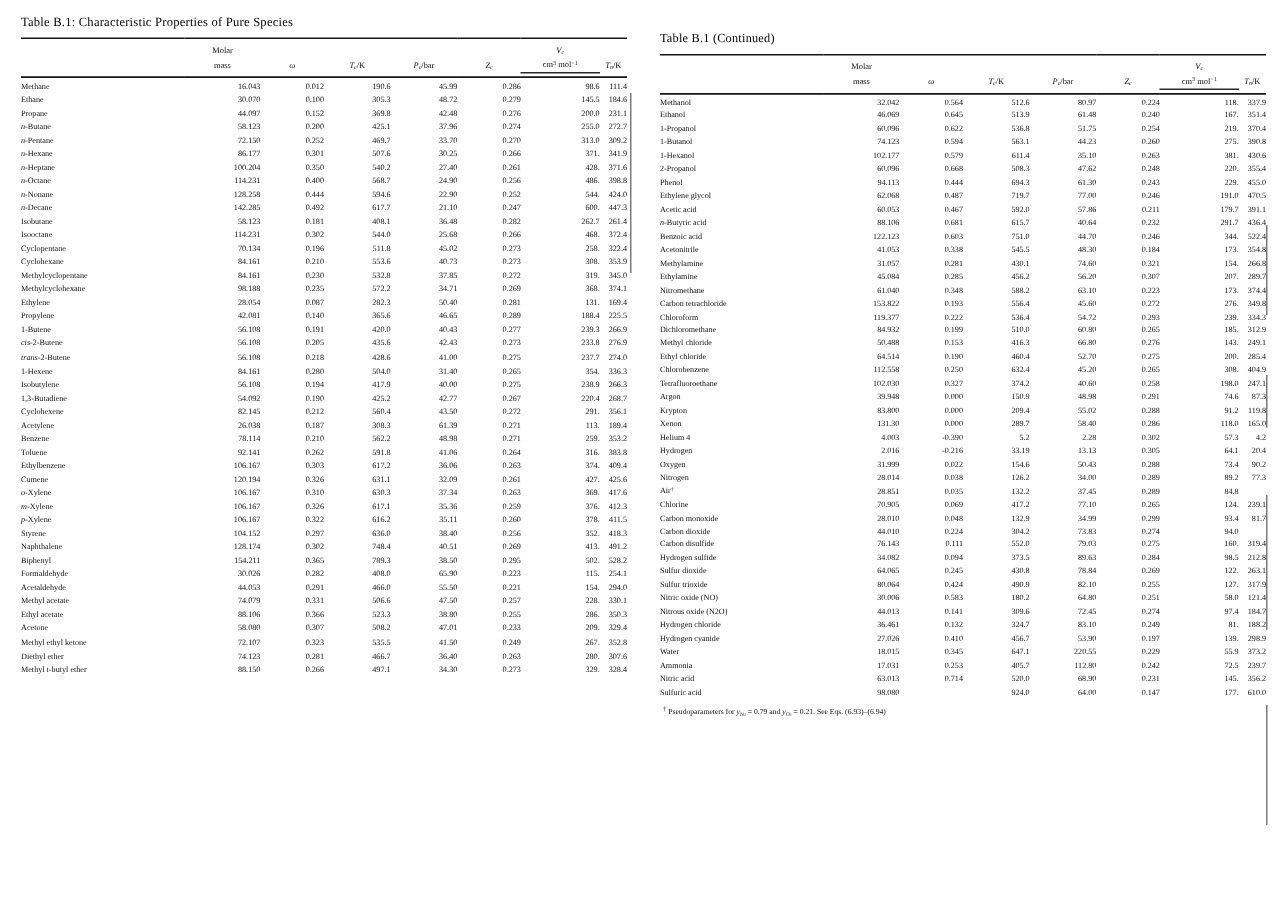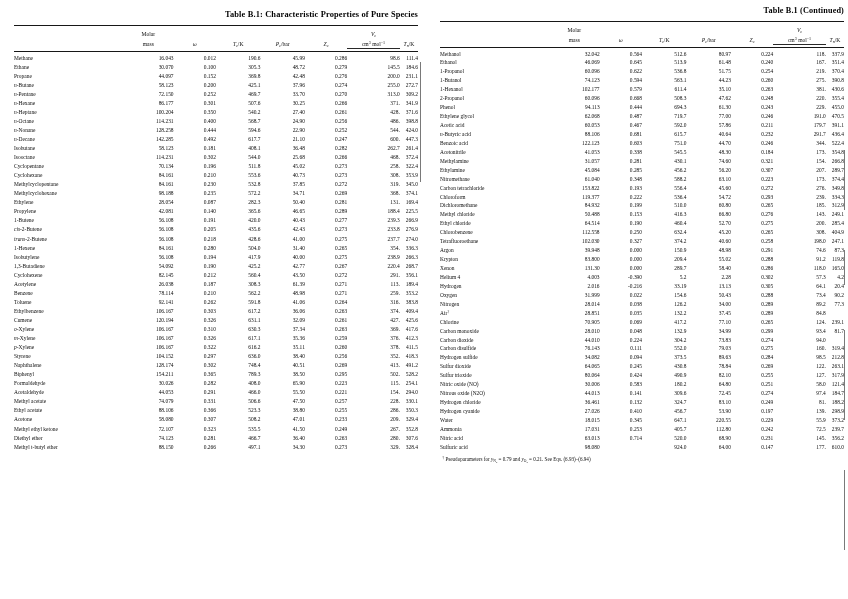--- a/index.html
+++ b/index.html
@@ -31,28 +31,28 @@
   .panel {
     width: 424px;
     box-sizing: border-box;
     position: relative;
     padding: 6px 10px 0 10px;
   }
   .panel-left  { padding-left: 14px; padding-right: 6px; }
   .panel-right { padding-left: 16px; padding-right: 4px; }
 
   .tbl-title {
-    text-align: right;
-    font-weight: bold;
+    text-align: left;
+    font-weight: normal;
     font-size: 8.4px;
     letter-spacing: .15px;
     margin: 4px 0 6px 0;
     color: #111;
   }
-  .panel-right .tbl-title { font-size: 8.2px; margin-top: 0; }
+  .panel-right .tbl-title { font-size: 8.2px; margin-top: 15px; }
 
   table.props {
     border-collapse: collapse;
     width: 100%;
     font-size: 5.45px;
     line-height: 1.0;
   }
   .panel-right table.props { font-size: 5.4px; }
 
   table.props th, table.props td {

